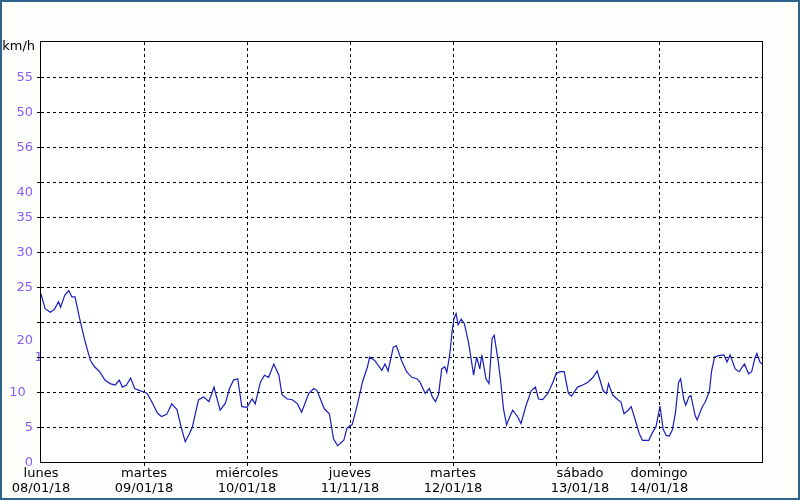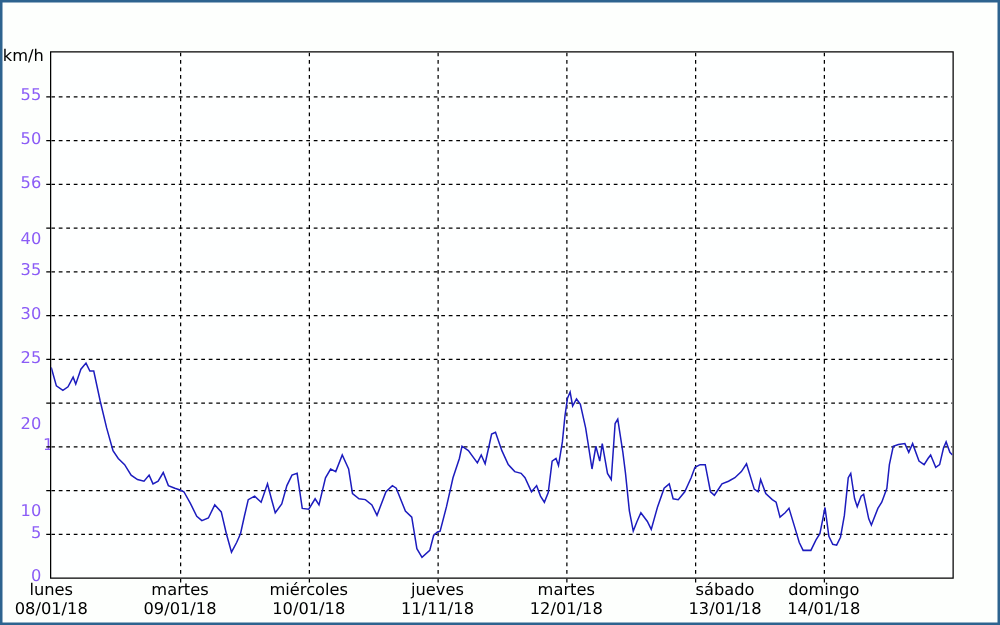--- a/index.html
+++ b/index.html
@@ -35,21 +35,21 @@
 </head>
 <body>
 
 <div class="window" style="border-color: rgb(45, 99, 143); background: rgb(253, 255, 253);">
 
   <div class="yunit">km/h</div>
 
   <div id="y-labels">
       <div class="ylab" style="top: 452px;">0</div>
       <div class="ylab" style="top: 417px;">5</div>
-      <div class="ylab" style="top: 400px;">10</div>
+      <div class="ylab" style="top: 382px; text-align: center;">10</div>
       <div class="ylab" style="top: 347px; padding-left: 18px;">15</div>
       <div class="ylab" style="top: 330px;">20</div>
       <div class="ylab" style="top: 277px;">25</div>
       <div class="ylab" style="top: 242px;">30</div>
       <div class="ylab" style="top: 207px;">35</div>
       <div class="ylab" style="top: 172px; margin-top: 10px;">40</div>
       <div class="ylab" style="top: 137px;">56</div>
       <div class="ylab" style="top: 102px;">50</div>
       <div class="ylab" style="top: 67px;">55</div>
     </div>

